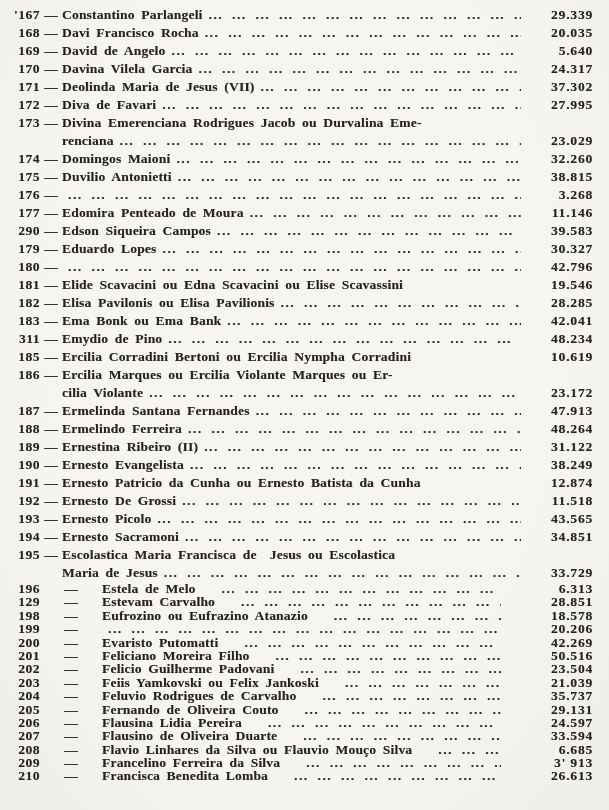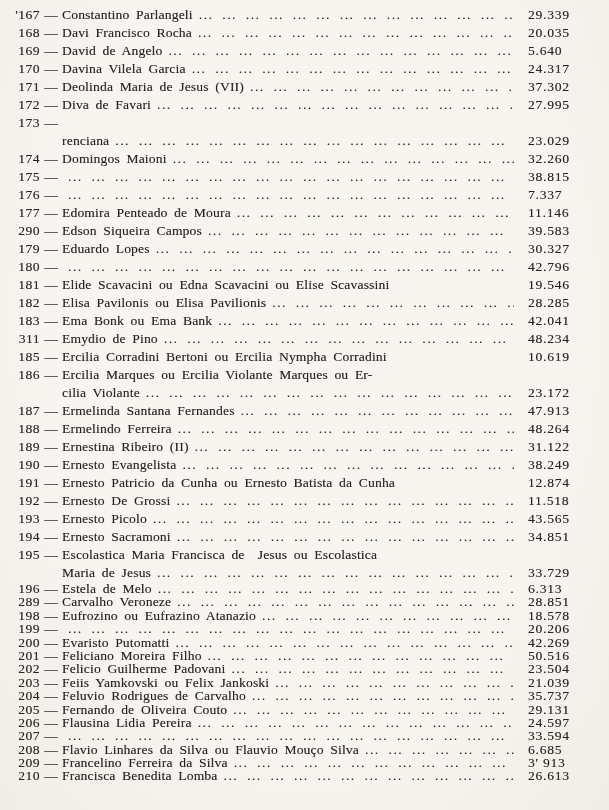--- a/index.html
+++ b/index.html
@@ -11,38 +11,39 @@
     position: relative;
     width: 609px;
     height: 810px;
     margin: 0 auto;
     background: #f4f3ee;
     background-image: radial-gradient(ellipse at 50% 40%, #f6f5f0 60%, #eeede6 100%);
     overflow: hidden;
     box-sizing: border-box;
     padding: 6px 0 0 6px;
     font-family: "Liberation Serif", "DejaVu Serif", serif;
-    font-weight: 400;
+    font-weight: 700;
     color: #262220;
   }
   .entries {
     display: block;
   }
   .line {
     display: flex;
     align-items: baseline;
     height: 18px;
     line-height: 18px;
     font-size: 13.5px;
     white-space: nowrap;
     text-shadow: 0.3px 0.3px 0 rgba(42, 36, 30, 0.35);
   }
   .line.tight {
     height: 13.4px;
     line-height: 13.4px;
+    gap: 20px;
   }
   .num {
     flex: 0 0 34px;
     text-align: right;
     letter-spacing: 0.5px;
   }
   .dash {
     flex: 0 0 22px;
     text-align: center;
   }
@@ -56,22 +57,22 @@
     flex: 1 1 auto;
     overflow: hidden;
     white-space: nowrap;
     margin: 0 14px 0 6px;
     letter-spacing: 1.5px;
     word-spacing: 4px;
     color: #2b2622;
   }
   .value {
     flex: 0 0 58px;
-    text-align: left;
-    margin-right: 23px;
+    text-align: right;
+    margin-right: 16px;
     letter-spacing: 0.8px;
     white-space: pre;
   }
 </style>
 </head>
 <body>
 
 <div class="page">
   <div class="entries">
       <div class="line">
@@ -112,48 +113,50 @@
       <div class="line">
     <span class="num">172</span>
     <span class="dash">—</span>
     <span class="name">Diva de Favari</span>
     <span class="leader">... ... ... ... ... ... ... ... ... ... ... ... ... ... ... ... ... ... ... ... ... ... ... ... ... ... ... ... ... ... ... ... ... ... ... ... ... ... ... ... </span>
     <span class="value">27.995</span>
   </div>
       <div class="line">
     <span class="num">173</span>
     <span class="dash">—</span>
+    <span class="name">Divina Emerenciana Rodrigues Jacob ou Durvalina Eme-</span>
     <span class="leader"></span>
     <span class="value"></span>
   </div>
       <div class="line">
     <span class="num"></span>
     <span class="dash"></span>
     <span class="name">renciana</span>
     <span class="leader">... ... ... ... ... ... ... ... ... ... ... ... ... ... ... ... ... ... ... ... ... ... ... ... ... ... ... ... ... ... ... ... ... ... ... ... ... ... ... ... </span>
     <span class="value">23.029</span>
   </div>
       <div class="line">
     <span class="num">174</span>
     <span class="dash">—</span>
     <span class="name">Domingos Maioni</span>
     <span class="leader">... ... ... ... ... ... ... ... ... ... ... ... ... ... ... ... ... ... ... ... ... ... ... ... ... ... ... ... ... ... ... ... ... ... ... ... ... ... ... ... </span>
     <span class="value">32.260</span>
   </div>
       <div class="line">
     <span class="num">175</span>
     <span class="dash">—</span>
+    <span class="name">Duvilio Antonietti</span>
     <span class="leader">... ... ... ... ... ... ... ... ... ... ... ... ... ... ... ... ... ... ... ... ... ... ... ... ... ... ... ... ... ... ... ... ... ... ... ... ... ... ... ... </span>
     <span class="value">38.815</span>
   </div>
       <div class="line">
     <span class="num">176</span>
     <span class="dash">—</span>
     <span class="leader">... ... ... ... ... ... ... ... ... ... ... ... ... ... ... ... ... ... ... ... ... ... ... ... ... ... ... ... ... ... ... ... ... ... ... ... ... ... ... ... </span>
-    <span class="value">7.337</span>
+    <span class="value">3.268</span>
   </div>
       <div class="line">
     <span class="num">177</span>
     <span class="dash">—</span>
     <span class="name">Edomira Penteado de Moura</span>
     <span class="leader">... ... ... ... ... ... ... ... ... ... ... ... ... ... ... ... ... ... ... ... ... ... ... ... ... ... ... ... ... ... ... ... ... ... ... ... ... ... ... ... </span>
     <span class="value">11.146</span>
   </div>
       <div class="line">
     <span class="num">290</span>
@@ -295,23 +298,23 @@
     <span class="value">33.729</span>
   </div>
       <div class="line tight">
     <span class="num">196</span>
     <span class="dash">—</span>
     <span class="name">Estela de Melo</span>
     <span class="leader">... ... ... ... ... ... ... ... ... ... ... ... ... ... ... ... ... ... ... ... ... ... ... ... ... ... ... ... ... ... ... ... ... ... ... ... ... ... ... ... </span>
     <span class="value">6.313</span>
   </div>
       <div class="line tight">
-    <span class="num">289</span>
-    <span class="dash">—</span>
-    <span class="name">Carvalho Veroneze</span>
+    <span class="num">129</span>
+    <span class="dash">—</span>
+    <span class="name">Estevam Carvalho</span>
     <span class="leader">... ... ... ... ... ... ... ... ... ... ... ... ... ... ... ... ... ... ... ... ... ... ... ... ... ... ... ... ... ... ... ... ... ... ... ... ... ... ... ... </span>
     <span class="value">28.851</span>
   </div>
       <div class="line tight">
     <span class="num">198</span>
     <span class="dash">—</span>
     <span class="name">Eufrozino ou Eufrazino Atanazio</span>
     <span class="leader">... ... ... ... ... ... ... ... ... ... ... ... ... ... ... ... ... ... ... ... ... ... ... ... ... ... ... ... ... ... ... ... ... ... ... ... ... ... ... ... </span>
     <span class="value">18.578</span>
   </div>
@@ -366,20 +369,21 @@
       <div class="line tight">
     <span class="num">206</span>
     <span class="dash">—</span>
     <span class="name">Flausina Lidia Pereira</span>
     <span class="leader">... ... ... ... ... ... ... ... ... ... ... ... ... ... ... ... ... ... ... ... ... ... ... ... ... ... ... ... ... ... ... ... ... ... ... ... ... ... ... ... </span>
     <span class="value">24.597</span>
   </div>
       <div class="line tight">
     <span class="num">207</span>
     <span class="dash">—</span>
+    <span class="name">Flausino de Oliveira Duarte</span>
     <span class="leader">... ... ... ... ... ... ... ... ... ... ... ... ... ... ... ... ... ... ... ... ... ... ... ... ... ... ... ... ... ... ... ... ... ... ... ... ... ... ... ... </span>
     <span class="value">33.594</span>
   </div>
       <div class="line tight">
     <span class="num">208</span>
     <span class="dash">—</span>
     <span class="name">Flavio Linhares da Silva ou Flauvio Mouço Silva</span>
     <span class="leader">... ... ... ... ... ... ... ... ... ... ... ... ... ... ... ... ... ... ... ... ... ... ... ... ... ... ... ... ... ... ... ... ... ... ... ... ... ... ... ... </span>
     <span class="value">6.685</span>
   </div>

